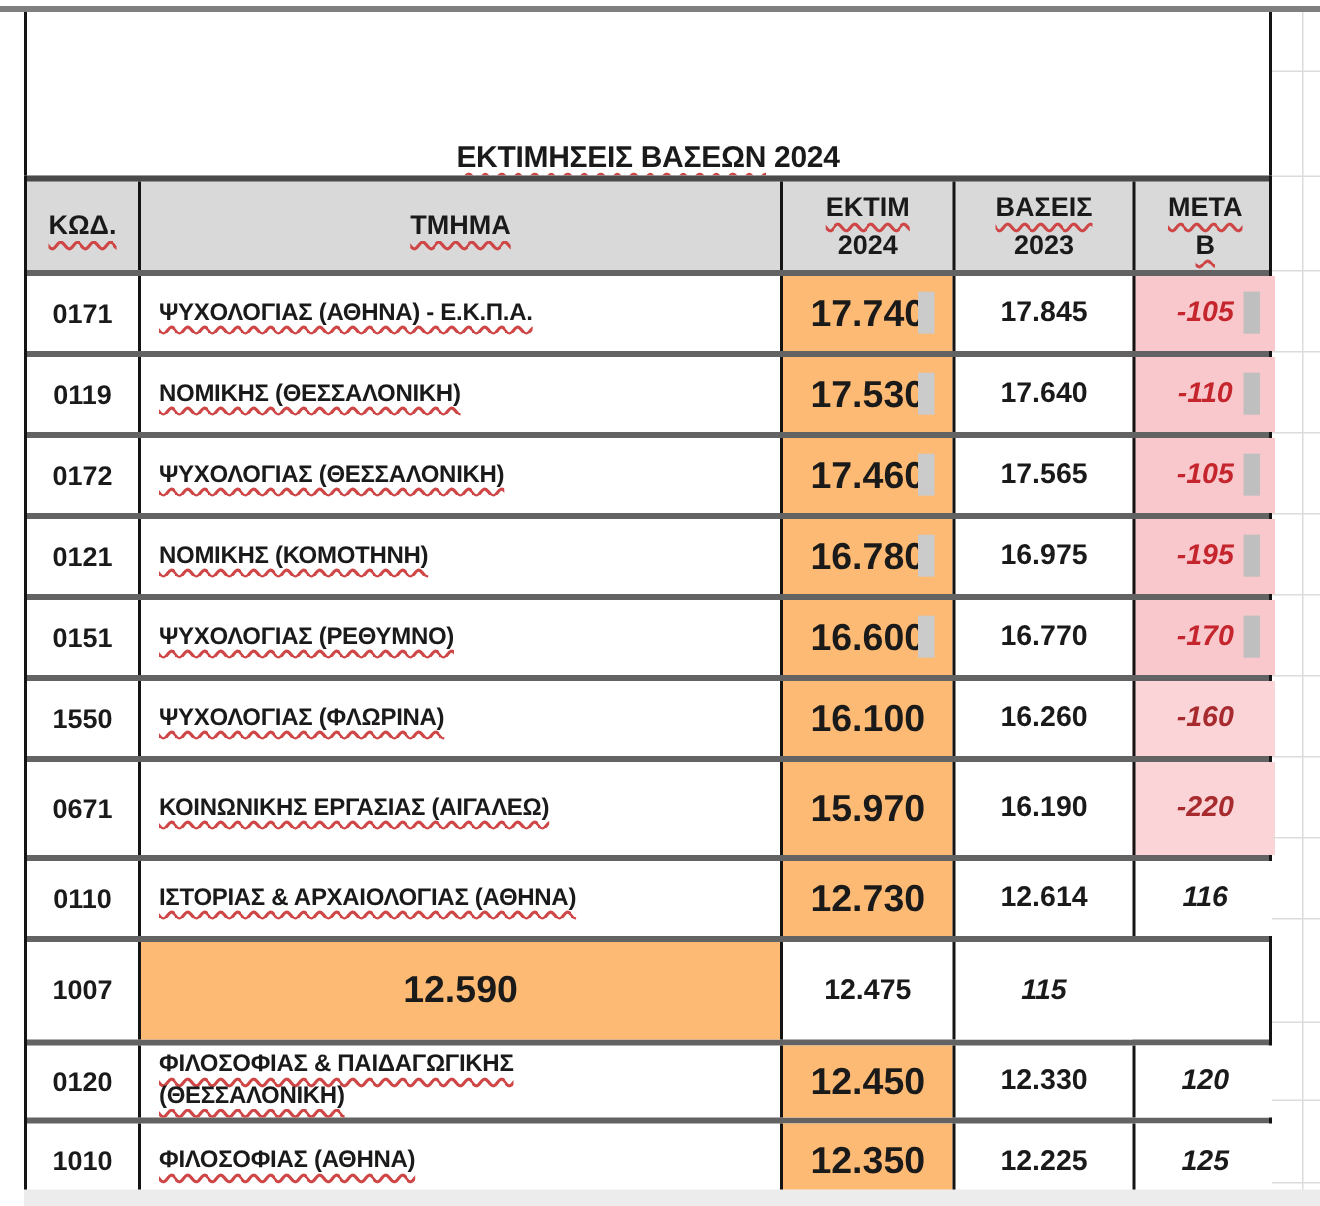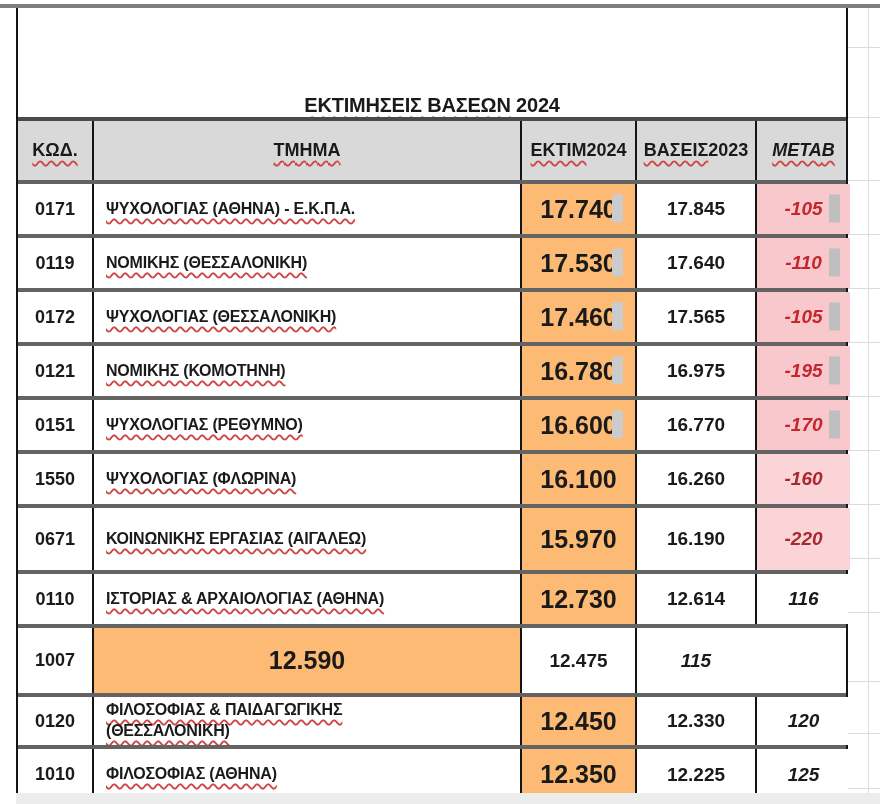--- a/index.html
+++ b/index.html
@@ -33,22 +33,22 @@
     display:grid;grid-template-columns:74px 428px 115px 120px 95px;
     box-sizing:border-box;border-top:4px solid #636363;
   }
   .trow.header{border-top:4px solid #4a4a4a;height:63px;background:#d9d9d9;}
   .cell{
     box-sizing:border-box;display:flex;align-items:center;justify-content:center;
     position:relative;overflow:hidden;
   }
   .cell + .cell{border-left:2px solid #141414;}
   .hdr{font-size:18px;font-weight:700;text-align:center;line-height:1.35;}
-  .hdr .stack{display:flex;flex-direction:row;align-items:center;}
-  .hdr-change{font-style:italic;}
+  .hdr .stack{display:flex;flex-direction:column;align-items:center;}
+  .hdr-change{}
 
   .c-code{font-size:18px;font-weight:700;}
   .c-dept{justify-content:flex-start;padding:2px 8px 2px 12px;font-size:16px;font-weight:700;
           line-height:1.3;letter-spacing:-0.2px;white-space:pre-line;}
   .c-est{background:#fdba74;font-size:25px;font-weight:700;}
   .c-bas{font-size:19px;font-weight:700;}
   .c-chg{font-size:19px;font-weight:700;font-style:italic;}
 
   .chg-neg-strong{background:#f8c8cc;color:#c5262d;}
   .chg-neg-light{background:#fad4d7;color:#a62a2e;}

